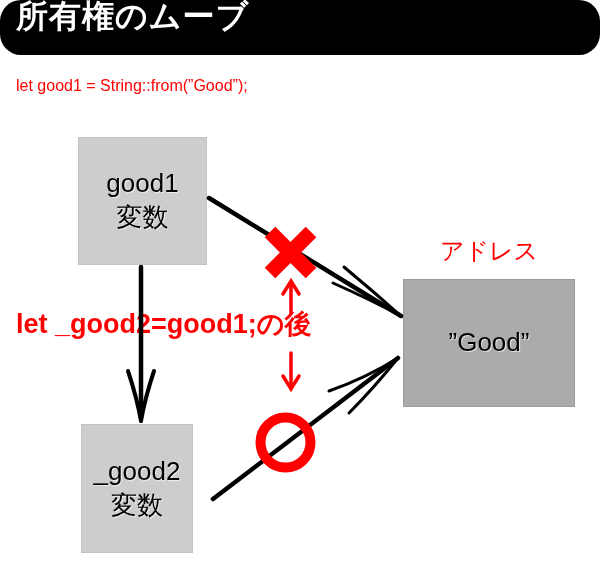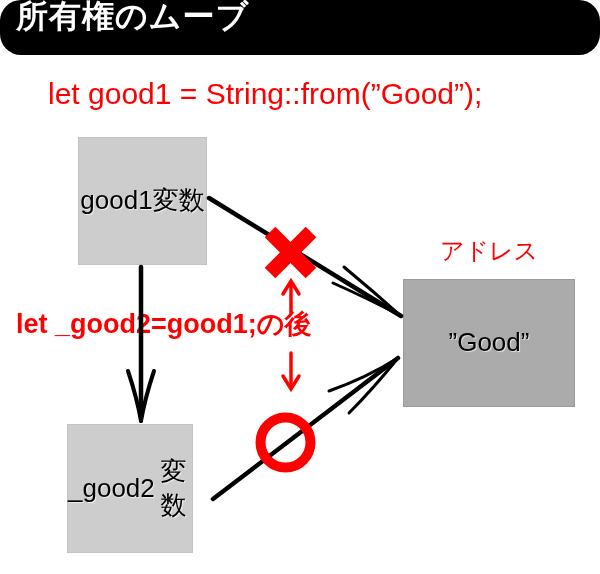--- a/index.html
+++ b/index.html
@@ -13,34 +13,34 @@
     position:absolute;left:0;top:0;width:600px;height:55px;
     background:#000000;display:flex;border-radius:21px;
   }
   .header .title{
     color:#ffffff;font-size:32px;font-weight:bold;
     padding-left:16px;letter-spacing:1px;line-height:1;
   }
   
   .code-line{
     position:absolute;left:16px;top:76px;
-    color:#ff0000;font-size:30px;white-space:nowrap;line-height:1.2;margin-left:32px;
+    color:#ff0000;font-size:16px;white-space:nowrap;line-height:1.2;
   }
   
   .node{
-    position:absolute;display:flex;
+    position:absolute;display:flex;flex-direction:column;
     align-items:center;justify-content:center;
     color:#000000;font-size:26px;line-height:1.3;text-align:center;
     text-shadow:1px 1px 1px rgba(255,255,255,.7);
     box-sizing:border-box;
   }
   .node.light{background:#cdcdcd;border:1px solid #c3c3c3;}
   .node.dark{background:#ababab;border:1px solid #9b9b9b;}
   #box-good1{left:78px;top:137px;width:129px;height:128px;}
-  #box-good2{left:67px;top:424px;width:126px;height:129px;}
+  #box-good2{left:81px;top:424px;width:112px;height:129px;}
   #box-string{left:403px;top:279px;width:172px;height:128px;}
   
   .address-label{
     position:absolute;left:403px;top:238px;width:172px;
     text-align:center;color:#ff0000;font-size:24px;line-height:1.1;
   }
   .after-label{
     position:absolute;left:16px;top:308px;
     color:#ff0000;font-size:27px;white-space:nowrap;line-height:1.2;font-weight:bold;
   }

